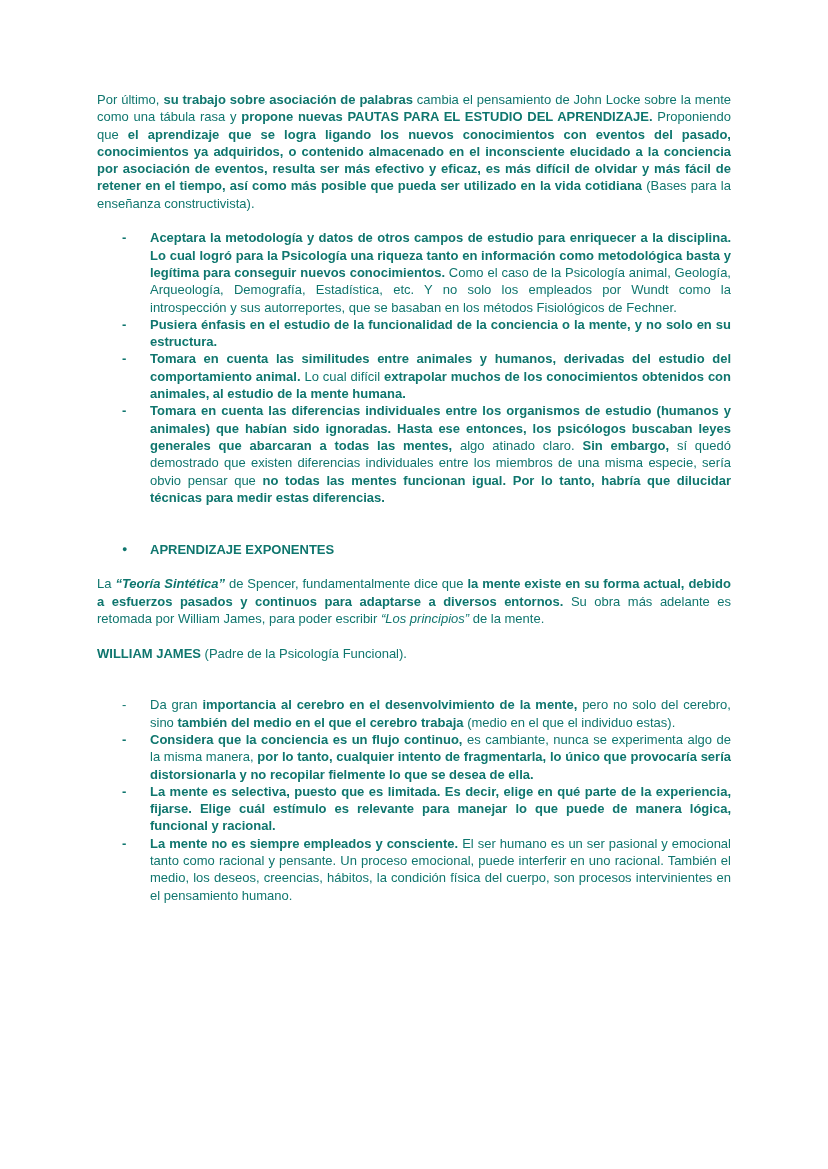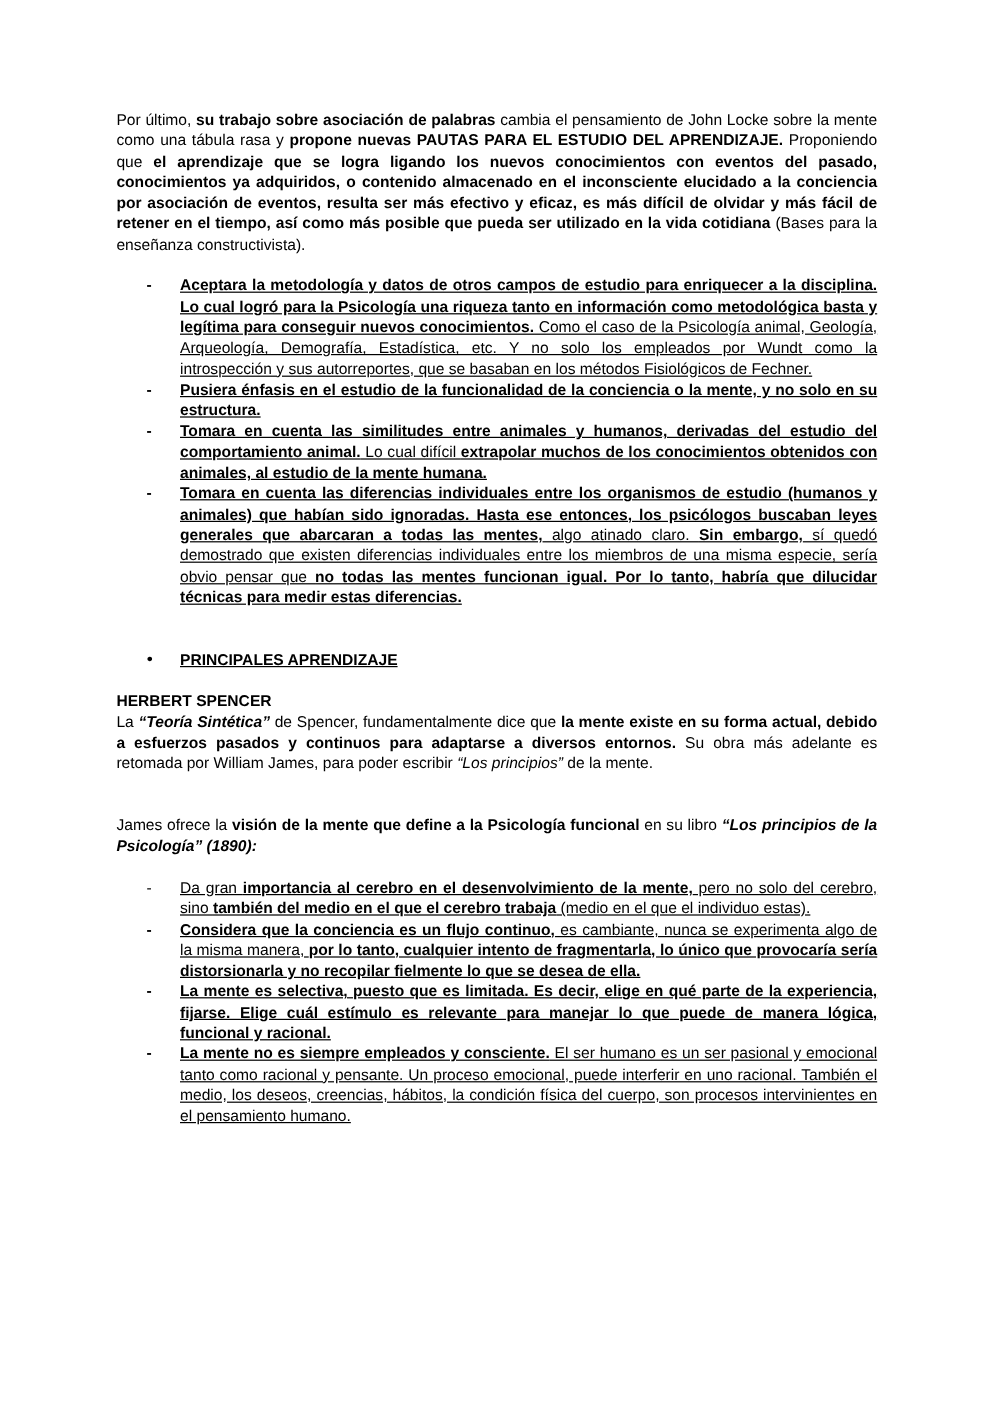--- a/index.html
+++ b/index.html
@@ -25,28 +25,28 @@
   .paragraph { text-align: justify; margin: 0; }
   .heading   { text-align: justify; margin: 0; font-weight: bold; }
   .blank-line { height: 17.3px; }
   .list-item { display: flex; margin: 0; }
   .marker {
     flex: 0 0 28px;
     margin-left: 25px;
     box-sizing: border-box;
   }
   .marker.disc { font-size: 9px; line-height: 17.3px; }
-  .item-body { flex: 1 1 auto; text-align: justify; text-decoration: underline; }
+  .item-body { flex: 1 1 auto; text-align: justify; }
   .b { font-weight: bold; }
   .i { font-style: italic; }
 </style>
 </head>
 <body>
 
-<div class="page" style="background: rgb(255, 255, 255); color: #000000;">
+<div class="page" style="background: rgb(255, 255, 255); color: #0f766e;">
   <div class="content">
       <div class="paragraph"><span>Por último, </span><span class="b">su trabajo sobre asociación de palabras</span><span> cambia el pensamiento de John Locke sobre la mente como una tábula rasa y </span><span class="b">propone nuevas PAUTAS PARA EL ESTUDIO DEL APRENDIZAJE.</span><span> Proponiendo que </span><span class="b">el aprendizaje que se logra ligando los nuevos conocimientos con eventos del pasado, conocimientos ya adquiridos, o contenido almacenado en el inconsciente elucidado a la conciencia por asociación de eventos, resulta ser más efectivo y eficaz, es más difícil de olvidar y más fácil de retener en el tiempo, así como más posible que pueda ser utilizado en la vida cotidiana</span><span> (Bases para la enseñanza constructivista).</span></div>
       <div class="blank-line"></div>
       <div class="list-item">
         <span class="marker dash b">-</span>
         <div class="item-body"><span class="b">Aceptara la metodología y datos de otros campos de estudio para enriquecer a la disciplina. Lo cual logró para la Psicología una riqueza tanto en información como metodológica basta y legítima para conseguir nuevos conocimientos.</span><span> Como el caso de la Psicología animal, Geología, Arqueología, Demografía, Estadística, etc. Y no solo los empleados por Wundt como la introspección y sus autorreportes, que se basaban en los métodos Fisiológicos de Fechner.</span></div>
       </div>
       <div class="list-item">
         <span class="marker dash b">-</span>
         <div class="item-body"><span class="b">Pusiera énfasis en el estudio de la funcionalidad de la conciencia o la mente, y no solo en su estructura.</span></div>
@@ -56,28 +56,27 @@
         <div class="item-body"><span class="b">Tomara en cuenta las similitudes entre animales y humanos, derivadas del estudio del comportamiento animal.</span><span> Lo cual difícil </span><span class="b">extrapolar muchos de los conocimientos obtenidos con animales, al estudio de la mente humana.</span></div>
       </div>
       <div class="list-item">
         <span class="marker dash b">-</span>
         <div class="item-body"><span class="b">Tomara en cuenta las diferencias individuales entre los organismos de estudio (humanos y animales) que habían sido ignoradas. Hasta ese entonces, los psicólogos buscaban leyes generales que abarcaran a todas las mentes,</span><span> algo atinado claro. </span><span class="b">Sin embargo,</span><span> sí quedó demostrado que existen diferencias individuales entre los miembros de una misma especie, sería obvio pensar que </span><span class="b">no todas las mentes funcionan igual. Por lo tanto, habría que dilucidar técnicas para medir estas diferencias.</span></div>
       </div>
       <div class="blank-line"></div>
       <div class="blank-line"></div>
       <div class="list-item">
         <span class="marker disc">●</span>
-        <div class="item-body"><span class="b">PRINCIPALES APRENDIZAJE</span></div>
+        <div class="item-body"><span class="b">APRENDIZAJE EXPONENTES</span></div>
       </div>
       <div class="blank-line"></div>
-      <div class="heading"><span class="b">HERBERT SPENCER</span></div>
       <div class="paragraph"><span>La </span><span class="b i">“Teoría Sintética”</span><span> de Spencer, fundamentalmente dice que </span><span class="b">la mente existe en su forma actual, debido a esfuerzos pasados y continuos para adaptarse a diversos entornos.</span><span> Su obra más adelante es retomada por William James, para poder escribir </span><span class="i">“Los principios”</span><span> de la mente.</span></div>
       <div class="blank-line"></div>
+      <div class="paragraph"><span class="b">WILLIAM JAMES</span><span> (Padre de la Psicología Funcional).</span></div>
       <div class="blank-line"></div>
-      <div class="paragraph"><span>James ofrece la </span><span class="b">visión de la mente que define a la Psicología funcional</span><span> en su libro </span><span class="b i">“Los principios de la Psicología” (1890):</span></div>
       <div class="blank-line"></div>
       <div class="list-item">
         <span class="marker dash">-</span>
         <div class="item-body"><span>Da gran </span><span class="b">importancia al cerebro en el desenvolvimiento de la mente,</span><span> pero no solo del cerebro, sino </span><span class="b">también del medio en el que el cerebro trabaja</span><span> (medio en el que el individuo estas).</span></div>
       </div>
       <div class="list-item">
         <span class="marker dash b">-</span>
         <div class="item-body"><span class="b">Considera que la conciencia es un flujo continuo,</span><span> es cambiante, nunca se experimenta algo de la misma manera, </span><span class="b">por lo tanto, cualquier intento de fragmentarla, lo único que provocaría sería distorsionarla y no recopilar fielmente lo que se desea de ella.</span></div>
       </div>
       <div class="list-item">

